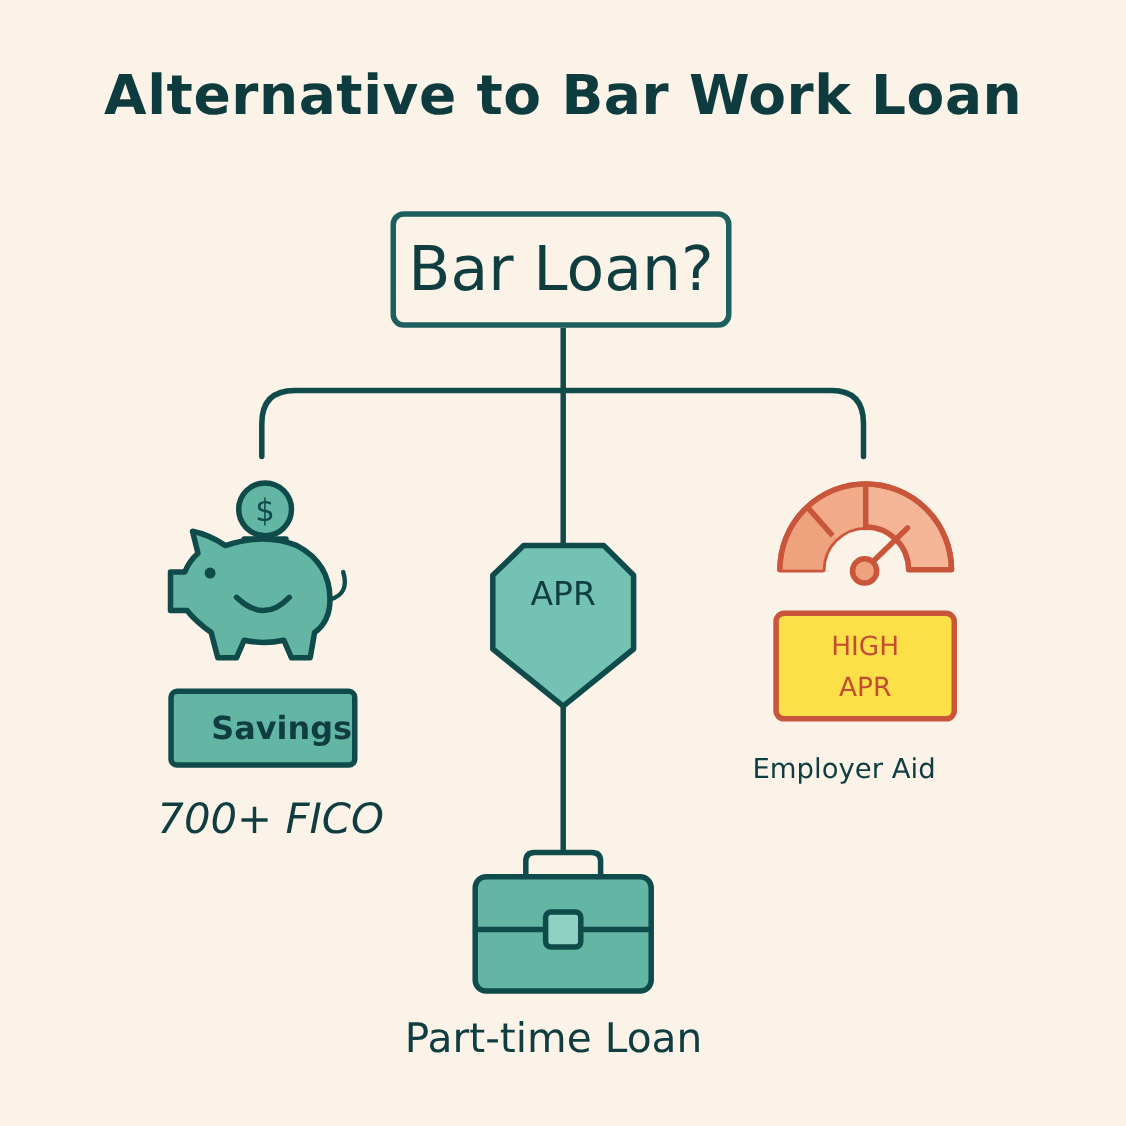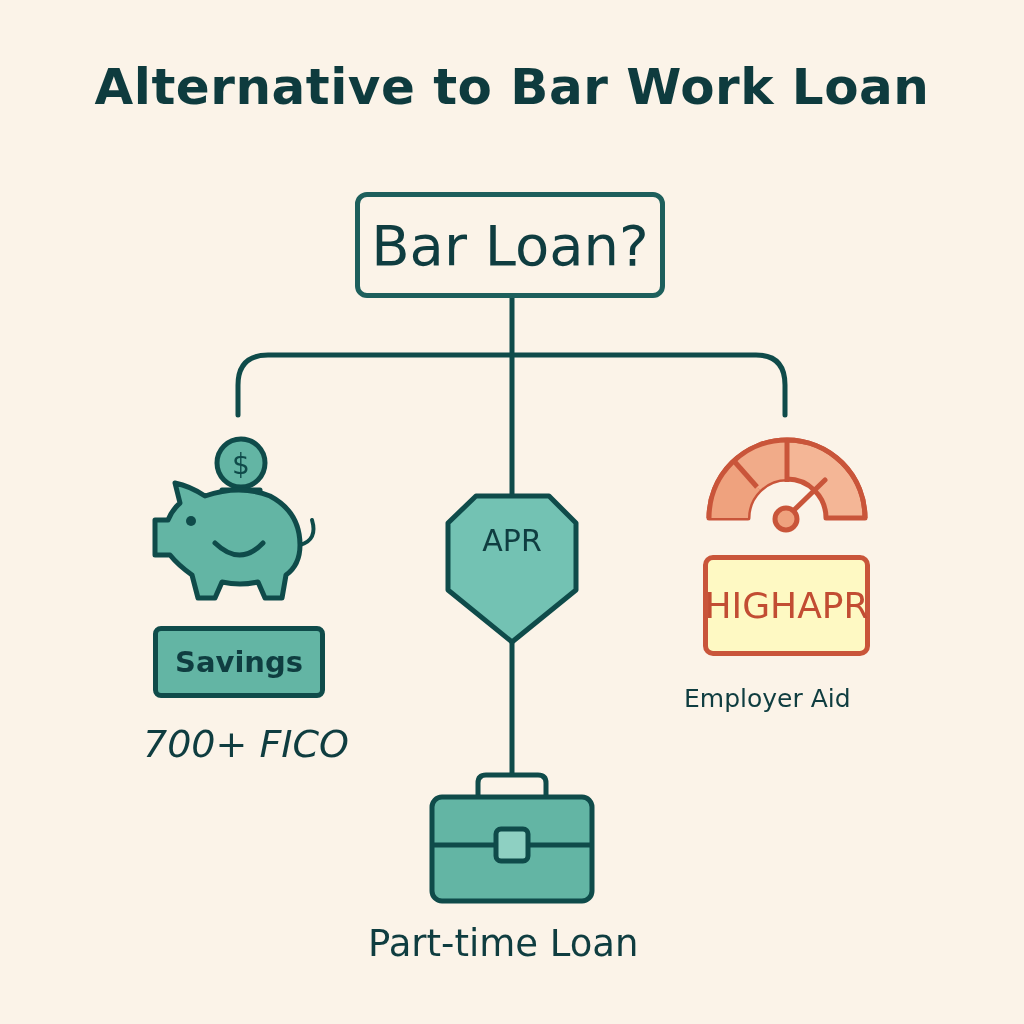--- a/index.html
+++ b/index.html
@@ -24,39 +24,39 @@
       border: 5px solid #1d5f5c; border-radius: 12px;
       background: #fbf3e8;
       display: flex; align-items: center; justify-content: center;
       font-size: 56px; font-weight: 500; color: #0f3d40;
     }
     .savings-box {
       position: absolute; left: 153px; top: 626px; width: 172px; height: 72px;
       box-sizing: border-box;
       border: 5px solid #0f4b4a; border-radius: 8px;
       background: #63b5a4;
-      display: flex; align-items: center; justify-content: center;
+      display: flex; align-items: center; justify-content: flex-end;
       font-size: 29px; font-weight: bold; color: #0f3d40;
     }
     .fico-label {
       position: absolute; left: 143px; top: 722px;
       font-size: 38px; color: #0f3d40; font-style: italic;
     }
     .low-apr {
       position: absolute; left: 446px; top: 520px; width: 132px;
       text-align: center;
       font-size: 30px; font-weight: 500; color: #0f3d40; line-height: 42px;
     }
     .high-apr-box {
       position: absolute; left: 703px; top: 555px; width: 167px; height: 101px;
       box-sizing: border-box;
       border: 5px solid #c9553a; border-radius: 10px;
-      background: #fef9c3;
-      display: flex; flex-direction: row; align-items: center; justify-content: center;
-      font-size: 36px; font-weight: 500; color: #c24d33; line-height: 38px;
+      background: #fde047;
+      display: flex; flex-direction: column; align-items: center; justify-content: center;
+      font-size: 24px; font-weight: 500; color: #c24d33; line-height: 38px;
     }
     .employer-label {
       position: absolute; left: 648px; top: 684px;
       font-size: 25px; color: #0f3d40; margin-left: 36px;
     }
     .parttime-label {
       position: absolute; left: 368px; top: 922px;
       font-size: 37px; color: #0f3d40;
     }
   </style>

